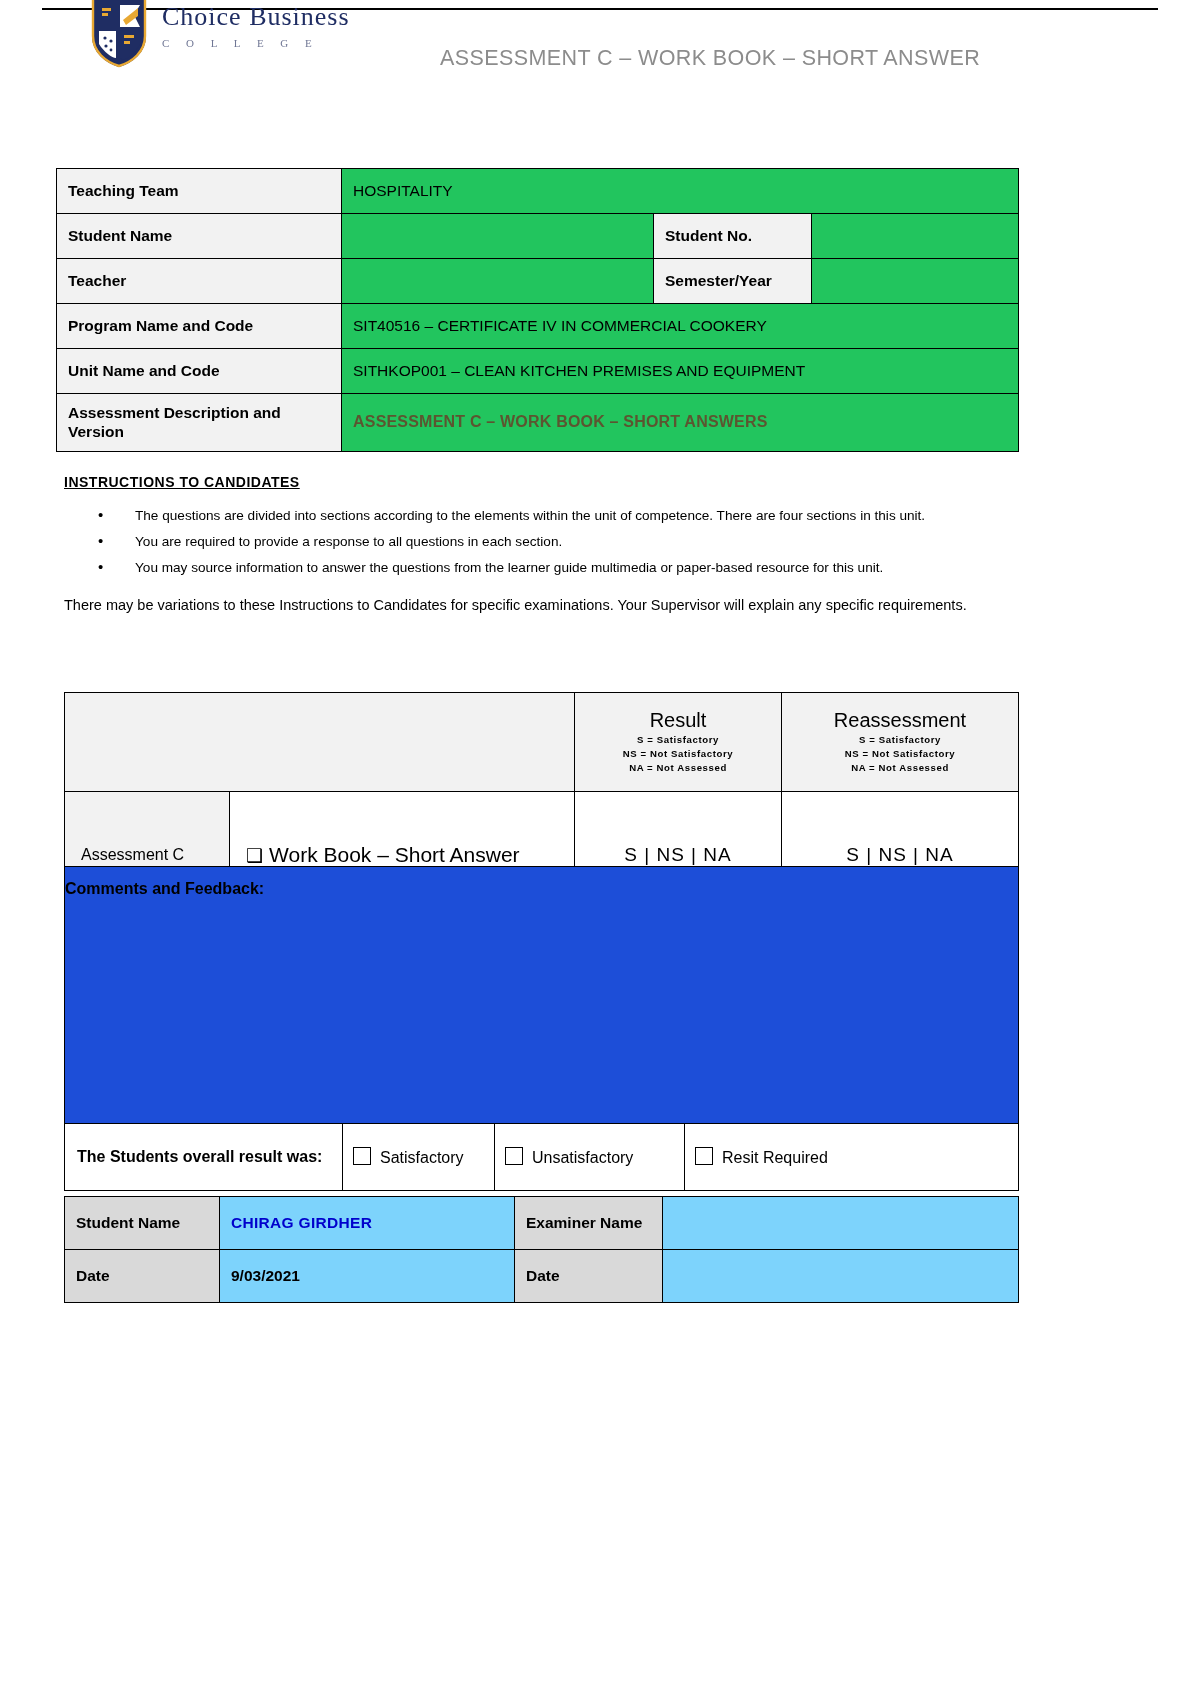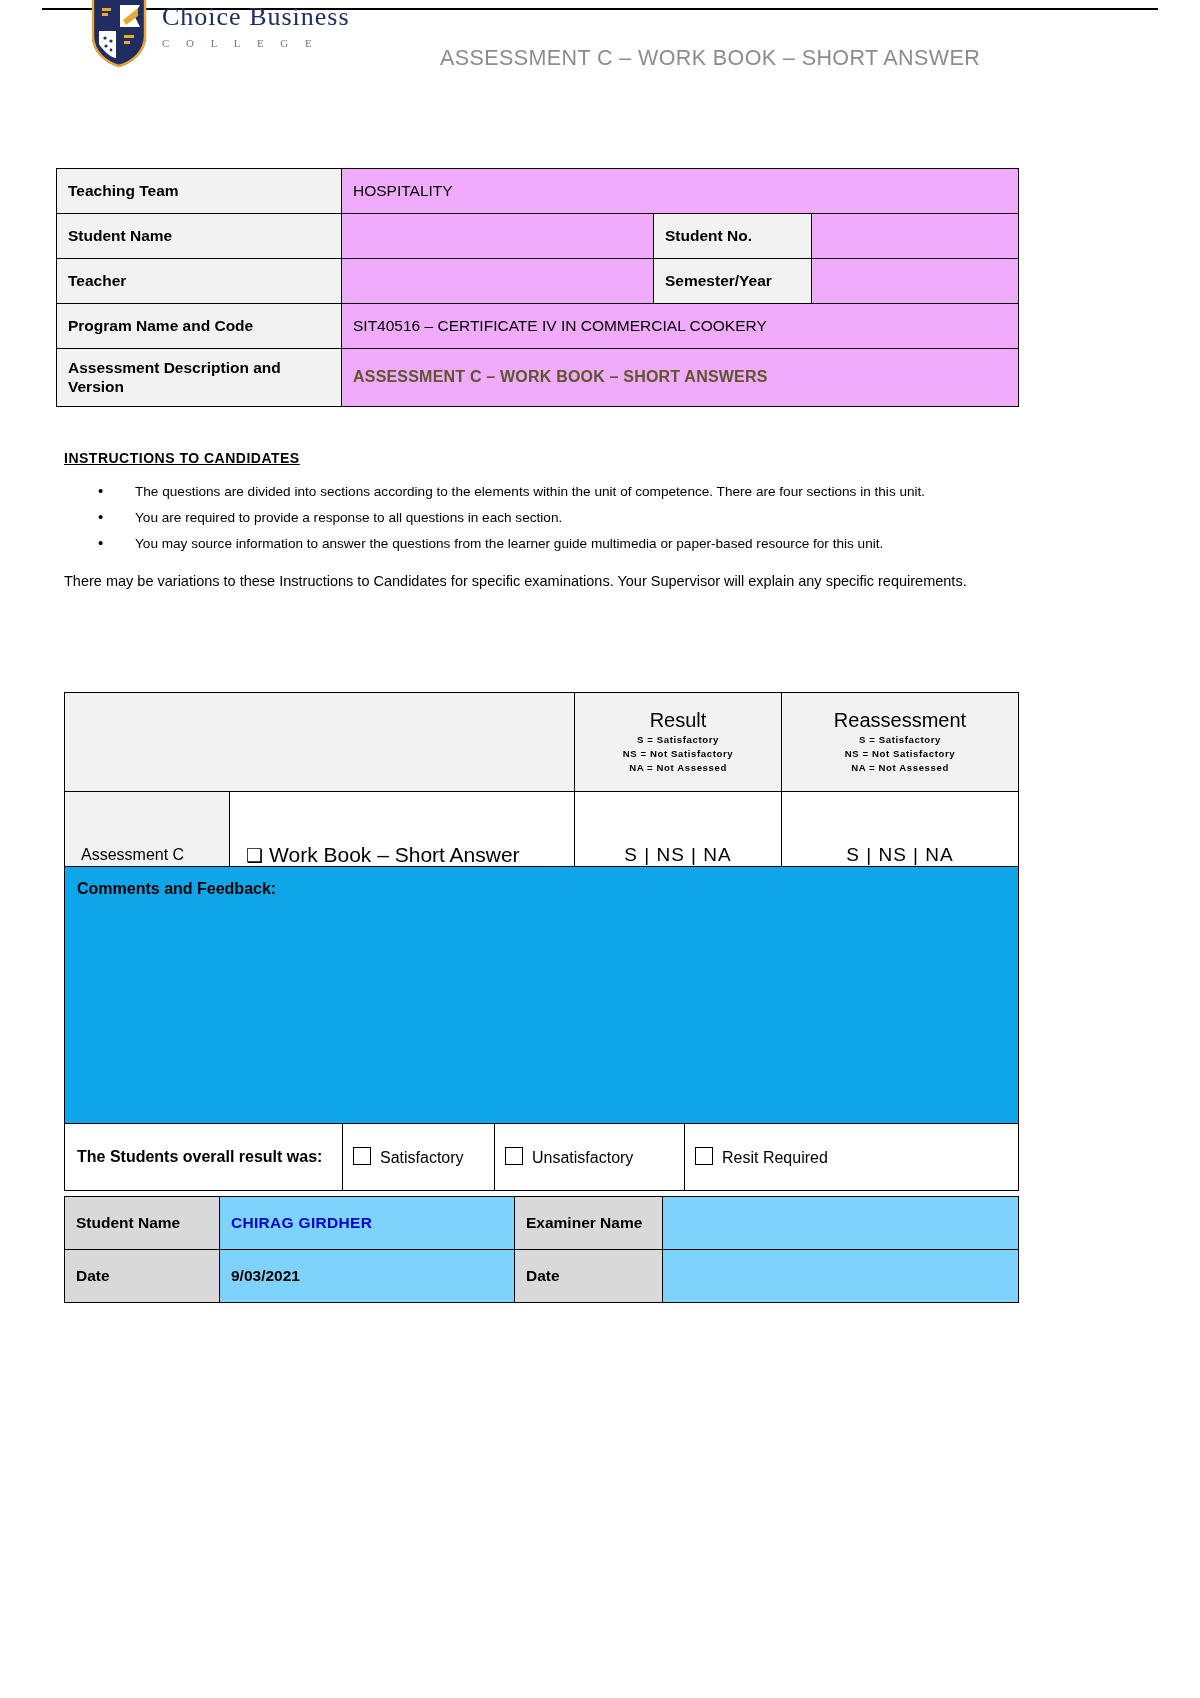--- a/index.html
+++ b/index.html
@@ -101,34 +101,34 @@
     left: 56px;
     top: 168px;
     width: 962px;
   }
   .info-table td { height: 26px; }
   .lbl {
     background: #f2f2f2;
     font-weight: bold;
     font-size: 15.5px;
   }
-  .val { background: #f0abfc; margin-top: 36px; }
+  .val { background: #22c55e; margin-top: 36px; }
   .val-olive {
     color: #5c5530;
     font-weight: bold;
     font-size: 16px;
     letter-spacing: 0.2px;
   }
   .lbl-tall { height: 48px; }
 
   
   .instructions {
     position: absolute;
     left: 64px;
-    top: 450px;
+    top: 474px;
     width: 940px;
   }
   .instr-heading {
     font-weight: bold;
     font-size: 14px;
     text-decoration: underline;
     letter-spacing: 0.5px;
   }
   .instr-para {
     font-size: 14.5px;
@@ -212,23 +212,23 @@
   .comments-table {
     position: absolute;
     left: 64px;
     top: 866px;
     width: 954px;
   }
   .cm-label {
     font-weight: bold;
     font-size: 16px;
     vertical-align: top;
-    padding: 12px 12px;
+    padding: 12px 0;
     height: 232px;
-    background: #0ea5e9;
+    background: #1d4ed8;
   }
   .overall-lbl {
     font-weight: bold;
     font-size: 16px;
     width: 278px;
     padding: 12px 12px;
     height: 42px;
   }
   .overall-opt {
     font-size: 16px;
@@ -334,20 +334,24 @@
         <td class="lbl">Teacher</td>
         <td class="val"></td>
         <td class="lbl">Semester/Year</td>
         <td class="val"></td>
       </tr>
       <tr>
         <td class="lbl">Program Name and Code</td>
         <td class="val" colspan="3">SIT40516 – CERTIFICATE IV IN COMMERCIAL COOKERY</td>
       </tr>
       <tr>
+        <td class="lbl">Unit Name and Code</td>
+        <td class="val" colspan="3">SITHKOP001 – CLEAN KITCHEN PREMISES AND EQUIPMENT</td>
+      </tr>
+      <tr>
         <td class="lbl lbl-tall">Assessment Description and Version</td>
         <td class="val val-olive" colspan="3">ASSESSMENT C – WORK BOOK – SHORT ANSWERS</td>
       </tr>
     </tbody>
   </table>
 
   <div class="instructions">
     <div class="instr-heading">INSTRUCTIONS TO CANDIDATES</div>
     <ul class="instr-list">
       <li>The questions are divided into sections according to the elements within the unit of competence. There are four sections in this unit.</li>

